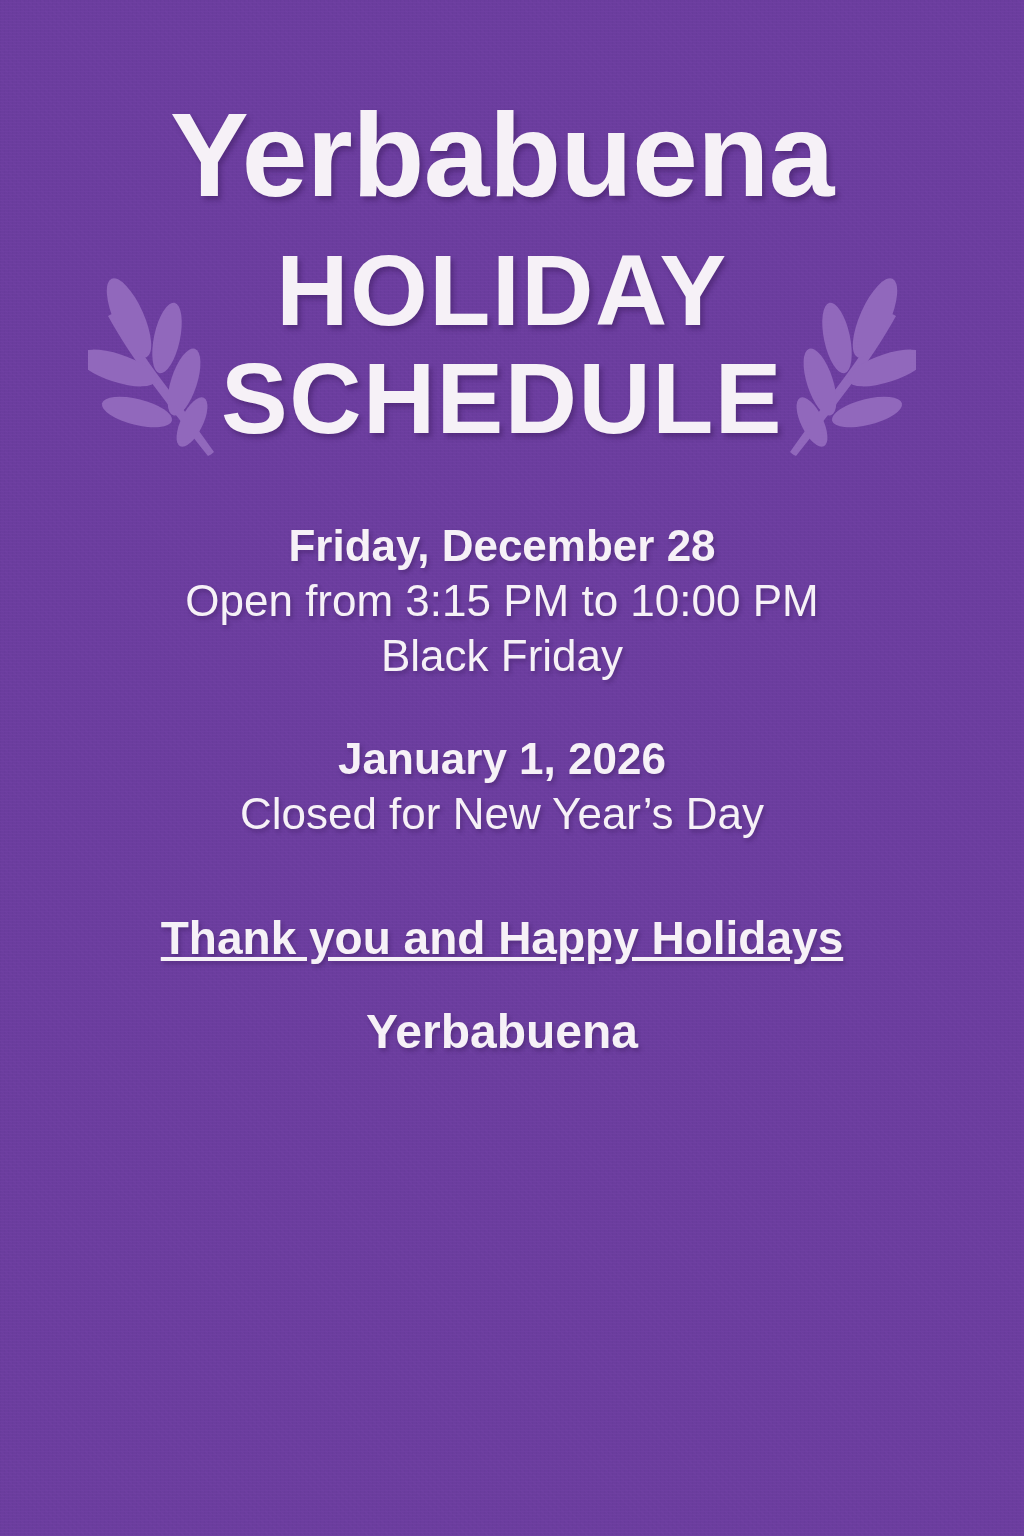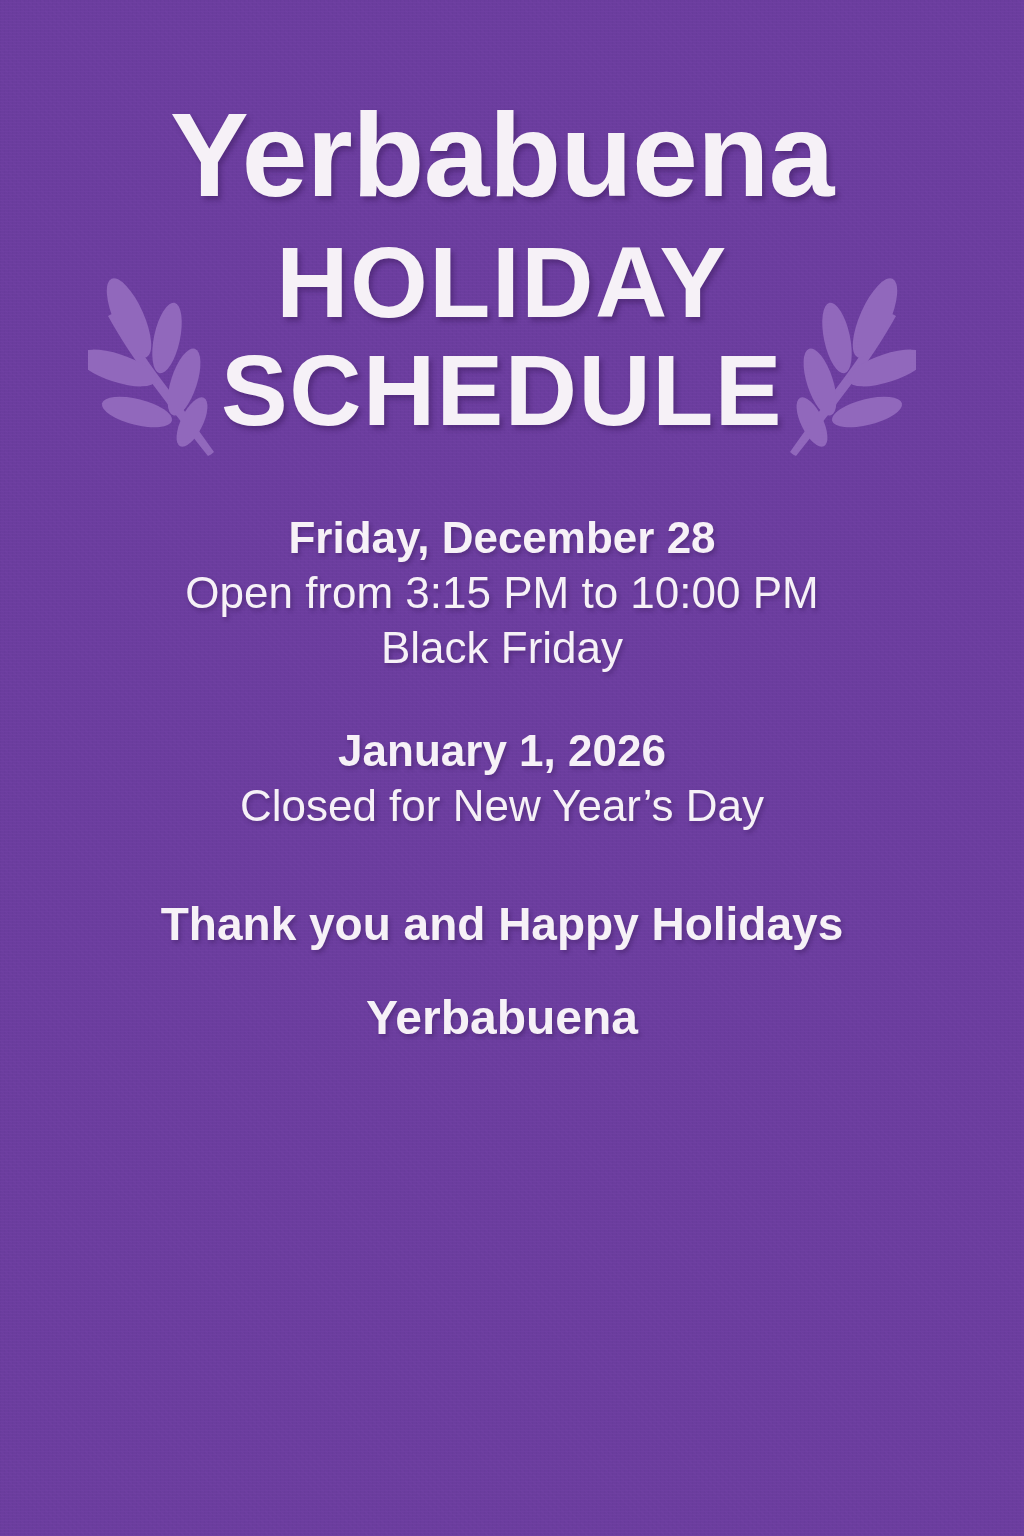--- a/index.html
+++ b/index.html
@@ -72,34 +72,34 @@
   }
 
   .holiday-line,
   .schedule-line {
     font-size: 100px;
     font-weight: 700;
     line-height: 1.12;
     letter-spacing: 1.5px;
     text-shadow: 3px 4px 5px rgba(40, 12, 66, 0.34);
   }
-  .holiday-line  { margin-top: 12px; }
+  .holiday-line  { margin-top: 20px; }
   .schedule-line { margin-top: -4px; }
 
   
   .schedule {
     width: 100%;
     text-align: center;
     margin-top: 64px;
     position: relative;
     z-index: 3;
   }
 
   .entry { margin-bottom: 48px; }
-  .entry:last-child { margin-bottom: 0; }
+  .entry:last-child { margin-bottom: 6px; }
 
   .entry-date {
     font-size: 44px;
     font-weight: 700;
     line-height: 1.25;
     text-shadow: 2px 3px 4px rgba(40, 12, 66, 0.30);
   }
 
   .entry-detail {
     font-size: 44px;
@@ -115,20 +115,21 @@
     margin-top: 62px;
     position: relative;
     z-index: 3;
   }
 
   .footer-thanks {
     font-size: 46px;
     font-weight: 700;
     line-height: 1.3;
     text-shadow: 2px 3px 4px rgba(40, 12, 66, 0.30);
+    text-decoration: underline;
   }
 
   .footer-brand {
     font-size: 48px;
     font-weight: 700;
     line-height: 1.3;
     margin-top: 32px;
     text-shadow: 2px 3px 4px rgba(40, 12, 66, 0.30);
   }
 </style>

